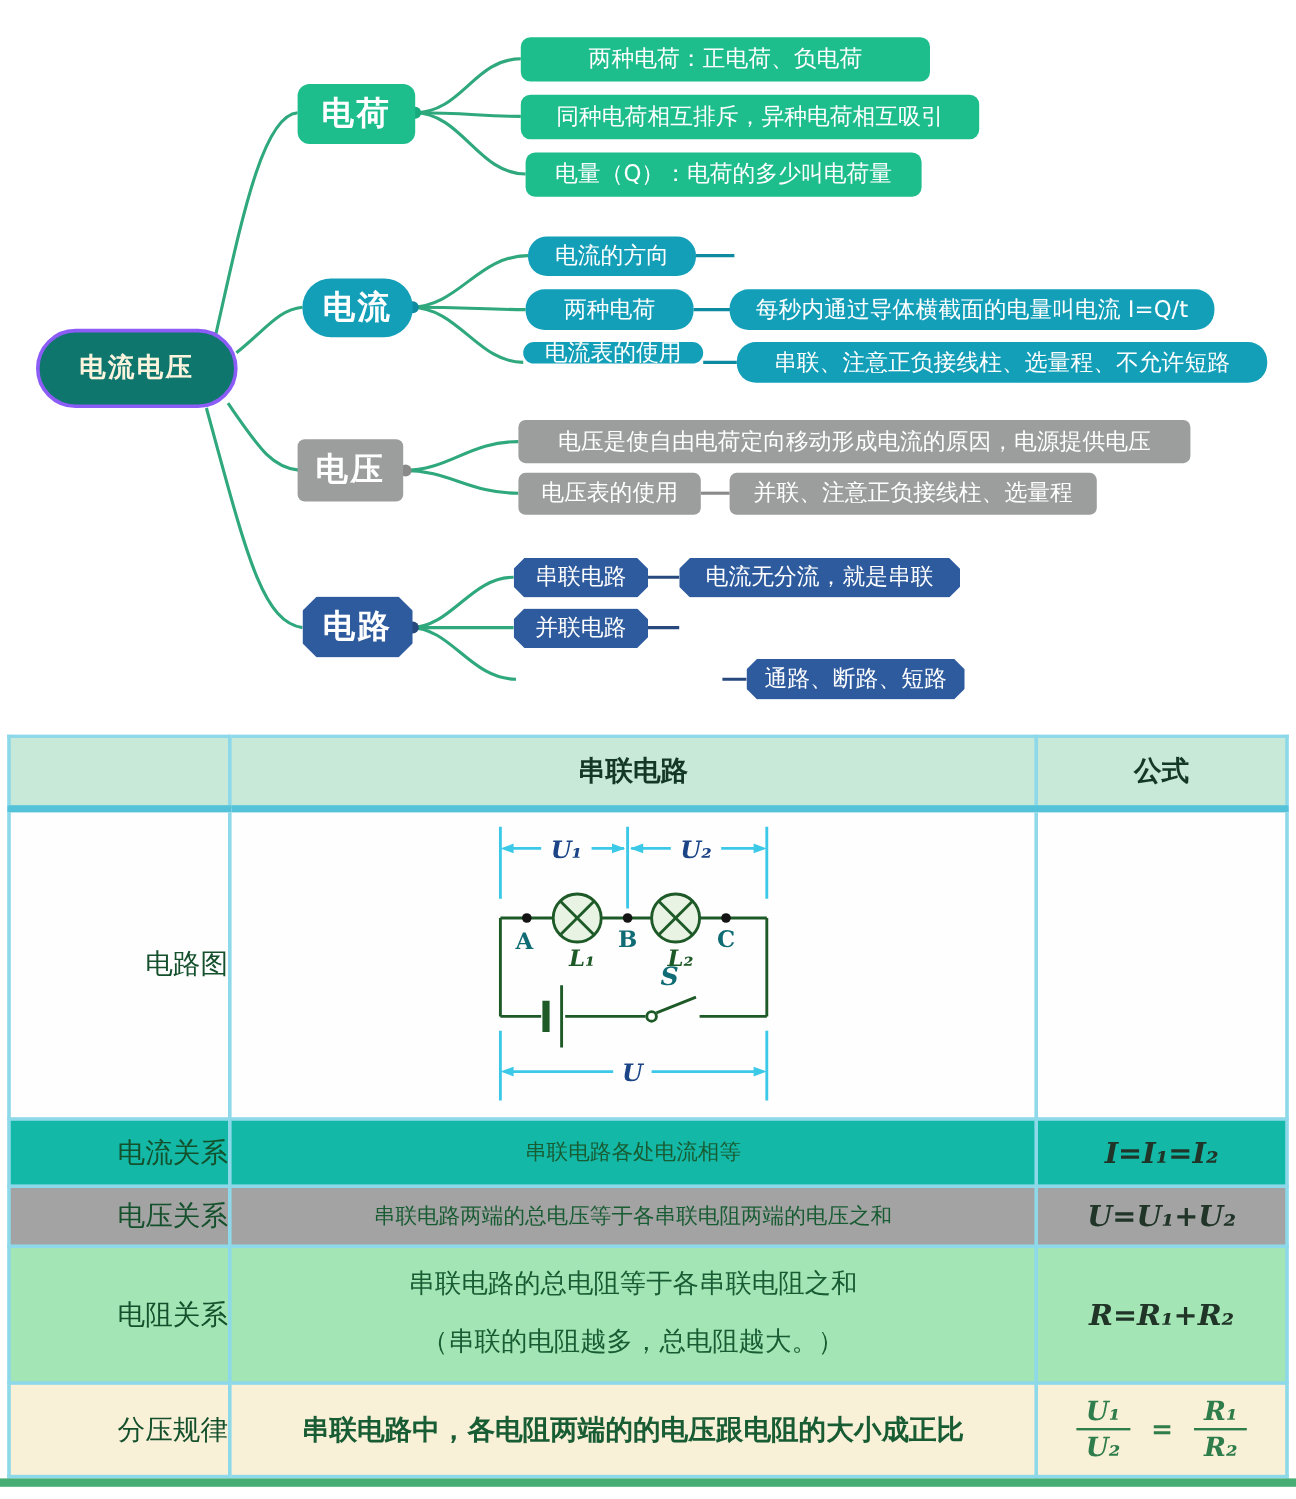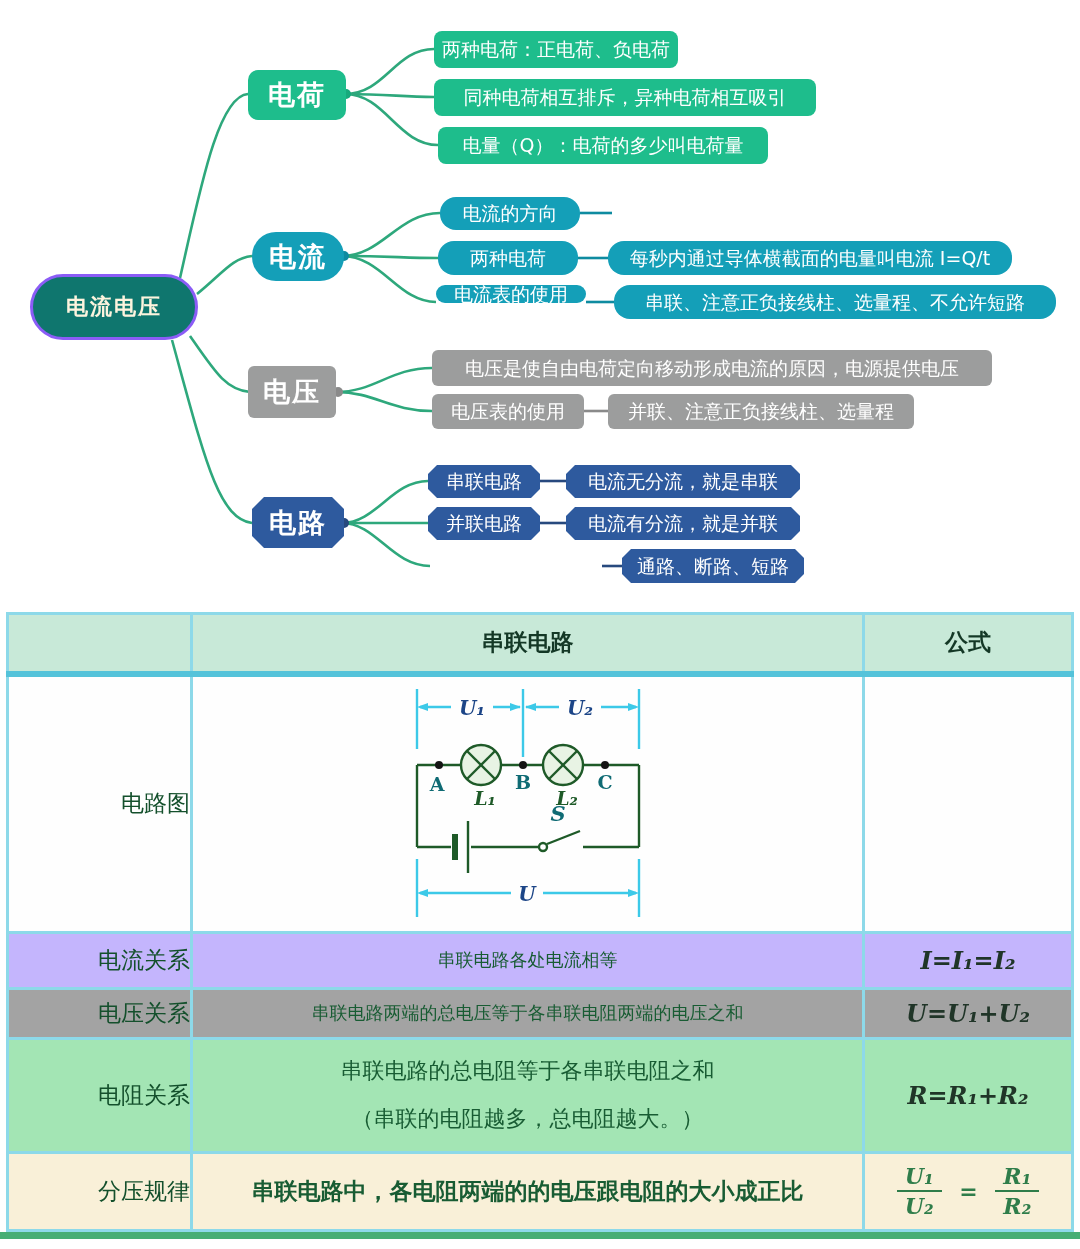--- a/index.html
+++ b/index.html
@@ -44,21 +44,21 @@
   .stable {
     width:1068px; margin:0 6px; border-collapse:collapse; table-layout:fixed;
     font-family:"DejaVu Serif","Liberation Serif",serif;
   }
   .stable td { border:3px solid #8dd9e9; padding:0; vertical-align:middle; }
   .r-head td {
     background:#c8e9d8; height:60px; font-size:23px; font-weight:bold;
     color:#143826; text-align:center; border-bottom:6px solid #54c3da;
   }
   .r-diagram td { background:#fefefe; height:256px; }
-  .r-current td { background:#c4b5fd; height:56px; }
+  .r-current td { background:#14b8a6; height:56px; }
   .r-voltage td { background:#a3a3a3; height:50px; }
   .r-resist td  { background:#a3e5b4; height:114px; }
   .r-divide td  { background:#f9f0d8; height:78px; }
   .lbl { font-weight:normal; font-size:23px; color:#14502c; text-align:right; }
   .mid { text-align:center; font-size:18px; color:#185c33; }
   .mid2 { text-align:center; font-size:22px; color:#185c33; line-height:2.2; }
   .midbold { text-align:center; font-size:23px; color:#185c33; font-weight:bold; }
   .formula {
     font-style:italic; font-weight:bold; font-size:24px; color:#203528; text-align:center;
   }
@@ -111,41 +111,40 @@
       <circle cx="346" cy="94" r="5" fill="#17aa7c"></circle>
       <circle cx="344" cy="256" r="5" fill="#0e8ba0"></circle>
       <circle cx="338" cy="392" r="5" fill="#8a8a8a"></circle>
       <circle cx="344" cy="523" r="5" fill="#27497e"></circle>
     </g>
   </svg>
 
   <div class="node root" style="left:30px;top:274px;width:168px;height:66px">电流电压</div>
 
   <div class="node green branch r10" style="left:248px;top:70px;width:98px;height:50px">电荷</div>
-  <div class="node green leaf r8" style="left:434px;top:31px;width:244px;height:37px">两种电荷：正电荷、负电荷</div>
+  <div class="node green leaf r8" style="left:434px;top:31px;width:341px;height:37px">两种电荷：正电荷、负电荷</div>
   <div class="node green leaf r8" style="left:434px;top:79px;width:382px;height:37px">同种电荷相互排斥，异种电荷相互吸引</div>
   <div class="node green leaf r8" style="left:438px;top:127px;width:330px;height:37px">电量（Q）：电荷的多少叫电荷量</div>
 
   <div class="node teal branch r24" style="left:252px;top:232px;width:92px;height:49px">电流</div>
   <div class="node teal leaf r16" style="left:440px;top:197px;width:140px;height:33px">电流的方向</div>
   <div class="node teal leaf r16" style="left:438px;top:241px;width:140px;height:34px">两种电荷</div>
   <div class="node teal leaf r16" style="left:608px;top:241px;width:404px;height:34px">每秒内通过导体横截面的电量叫电流 I=Q/t</div>
   <div class="node teal leaf r16" style="left:436px;top:285px;width:150px;height:18px">电流表的使用</div>
   <div class="node teal leaf r16" style="left:614px;top:285px;width:442px;height:34px">串联、注意正负接线柱、选量程、不允许短路</div>
 
   <div class="node grayb branch r6" style="left:248px;top:366px;width:88px;height:52px">电压</div>
   <div class="node grayb leaf r6" style="left:432px;top:350px;width:560px;height:36px">电压是使自由电荷定向移动形成电流的原因，电源提供电压</div>
   <div class="node grayb leaf r6" style="left:432px;top:394px;width:152px;height:35px">电压表的使用</div>
   <div class="node grayb leaf r6" style="left:608px;top:394px;width:306px;height:35px">并联、注意正负接线柱、选量程</div>
 
   <div class="node navy branch octL" style="left:252px;top:497px;width:92px;height:51px">电路</div>
   <div class="node navy leaf oct" style="left:428px;top:465px;width:112px;height:33px">串联电路</div>
   <div class="node navy leaf oct" style="left:566px;top:465px;width:234px;height:33px">电流无分流，就是串联</div>
   <div class="node navy leaf oct" style="left:428px;top:507px;width:112px;height:33px">并联电路</div>
-  <div class="node navy leaf oct" style="left:566px;top:507px;width:234px;height:33px">电流有分流，就是并联</div>
   <div class="node navy leaf oct" style="left:622px;top:549px;width:182px;height:34px">通路、断路、短路</div>
 </div>
 
 <table class="stable">
   <colgroup>
       <col style="width:184px">
       <col style="width:672px">
       <col>
     </colgroup>
 

